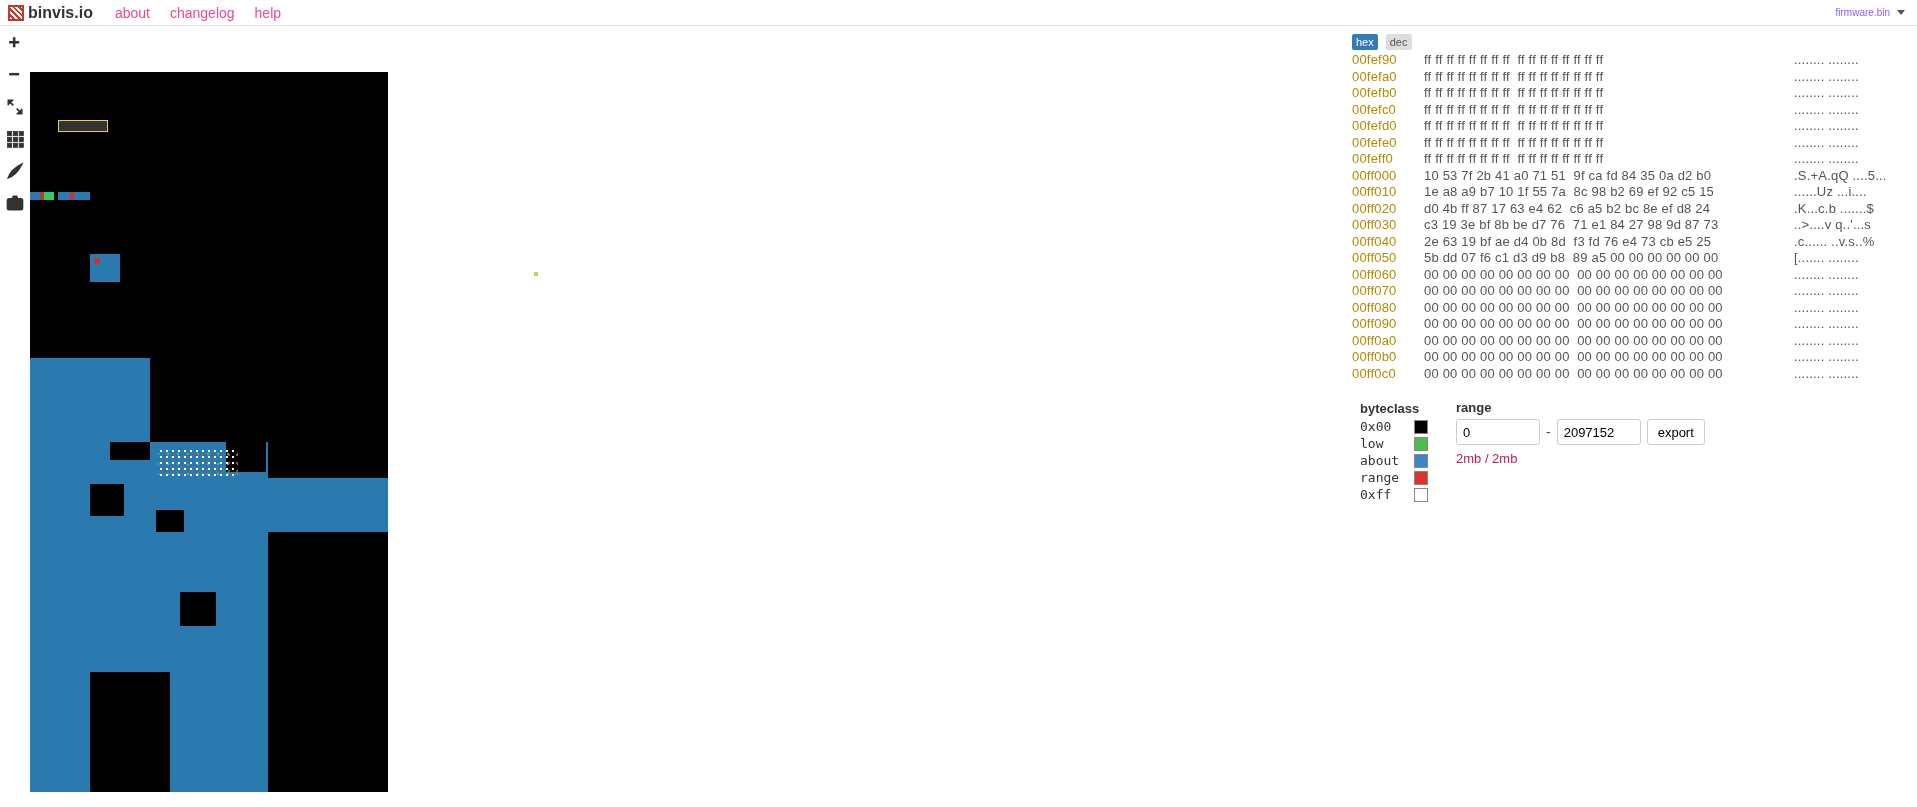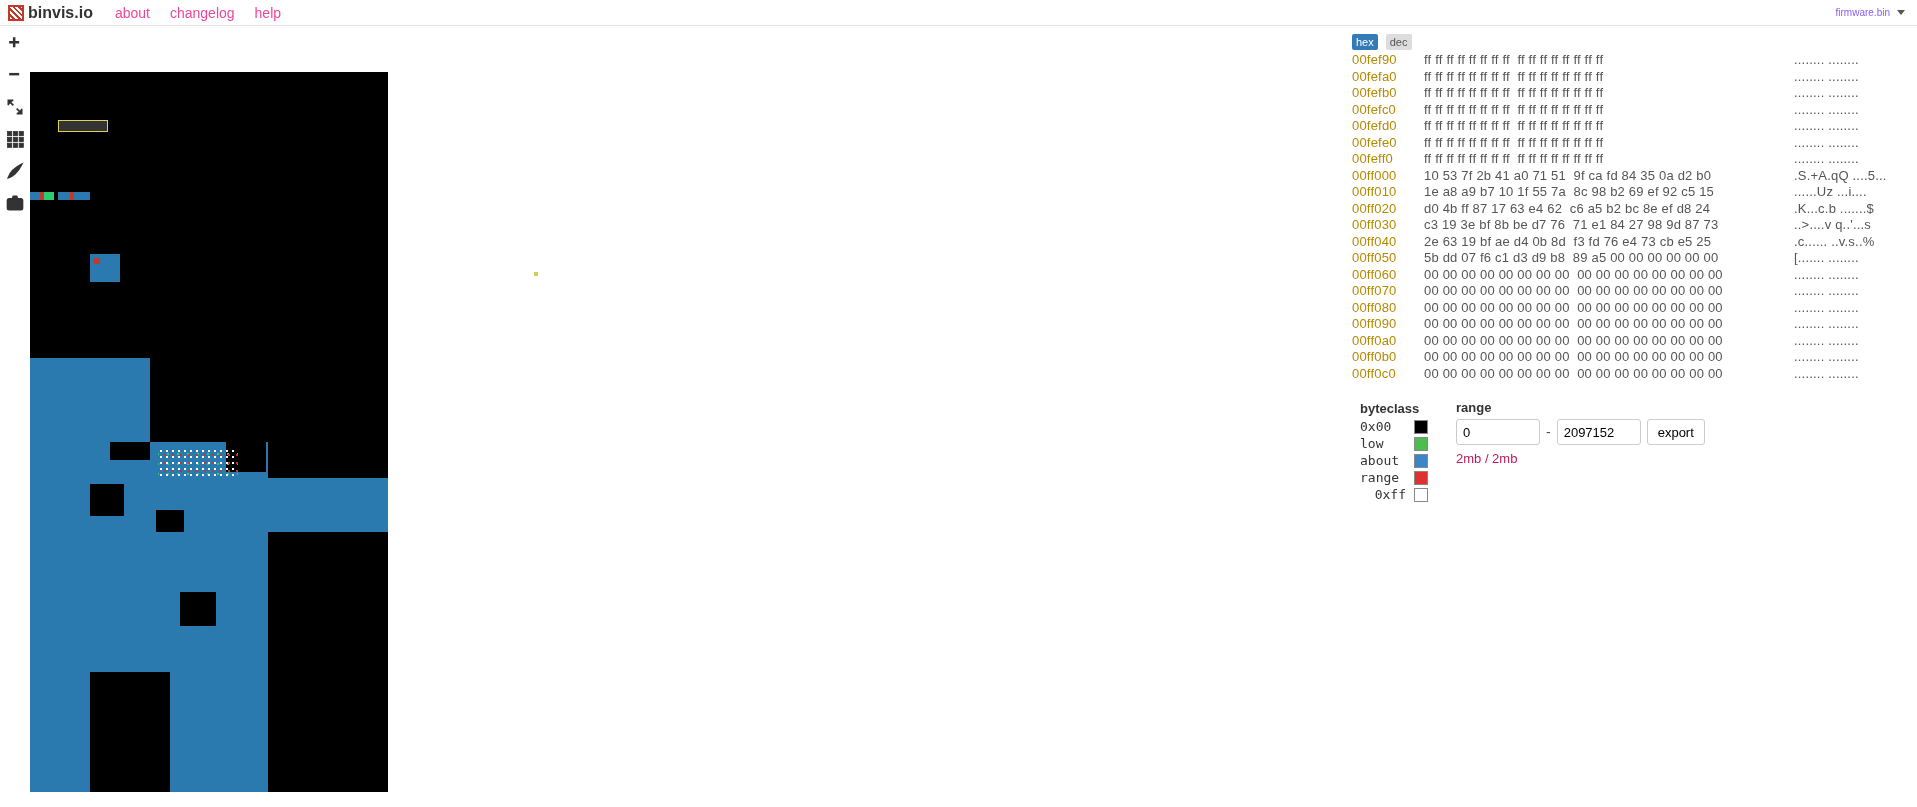--- a/index.html
+++ b/index.html
@@ -177,21 +177,21 @@
             </div>
             <div class="bc-row">
               <span style="width: 46px;">about</span>
               <span class="sw blue"></span>
             </div>
             <div class="bc-row">
               <span style="width: 46px;">range</span>
               <span class="sw red"></span>
             </div>
             <div class="bc-row">
-              <span style="width: 46px; text-align: right;">0xff</span>
+              <span style="width: 46px;">0xff</span>
               <span class="sw white"></span>
             </div>
           </div>
       </div>
       <div class="range">
         <h4>range</h4>
         <div class="range-inputs">
           <input value="0" style="">
           <span class="dash">-</span>
           <input value="2097152" style="">

